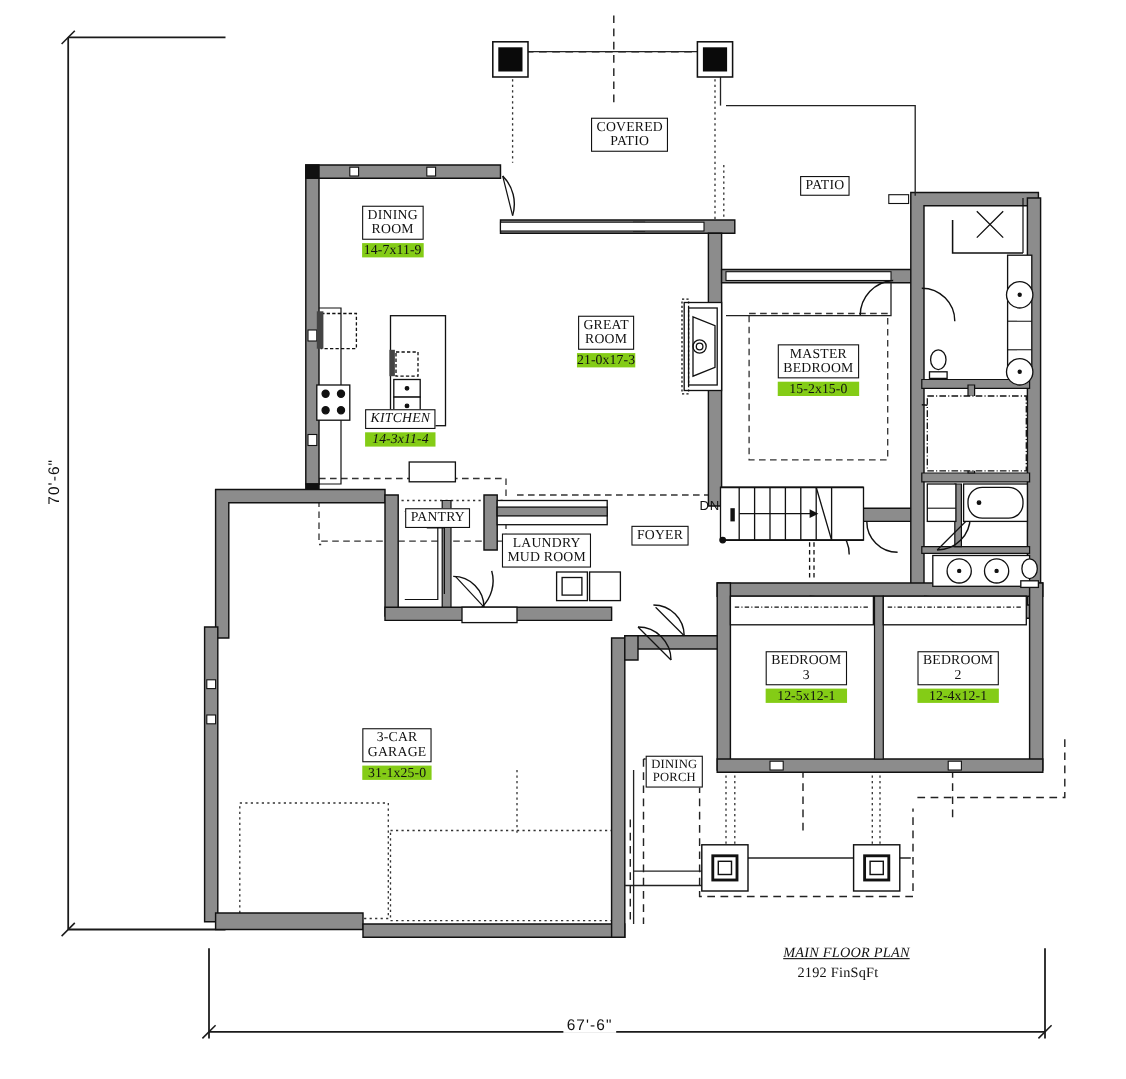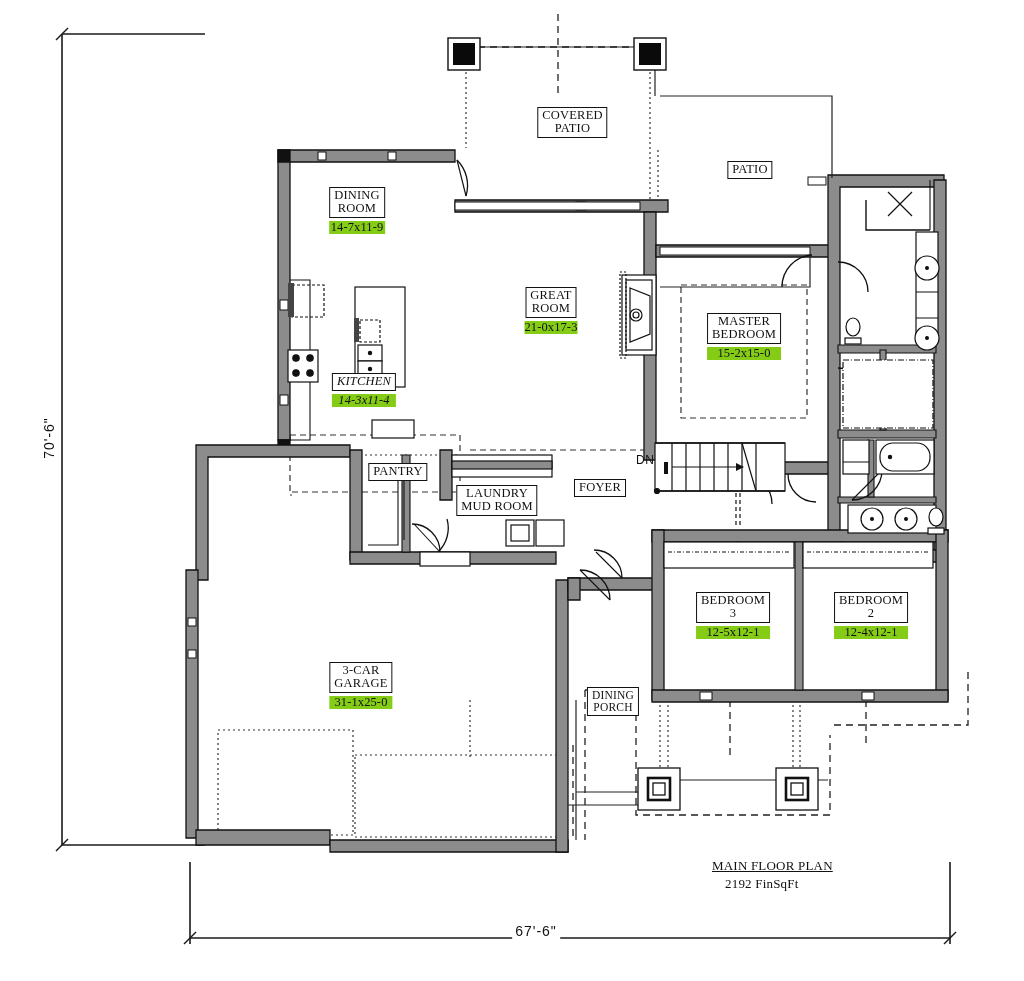--- a/index.html
+++ b/index.html
@@ -67,20 +67,21 @@
     position:absolute;
     left:712px;
     top:857px;
     text-align:left;
     font-size:13px;
     line-height:1.35;
   }
   #title-block .main{
     text-decoration:underline;
     letter-spacing:.2px;
+    font-style:italic;
   }
   #title-block .sqft{letter-spacing:.2px;margin-left:13px;}
 
   
   .dim-text{
     position:absolute;
     font-family:"Liberation Sans", sans-serif;
     font-size:14px;
     letter-spacing:1px;
     background:#fff;

